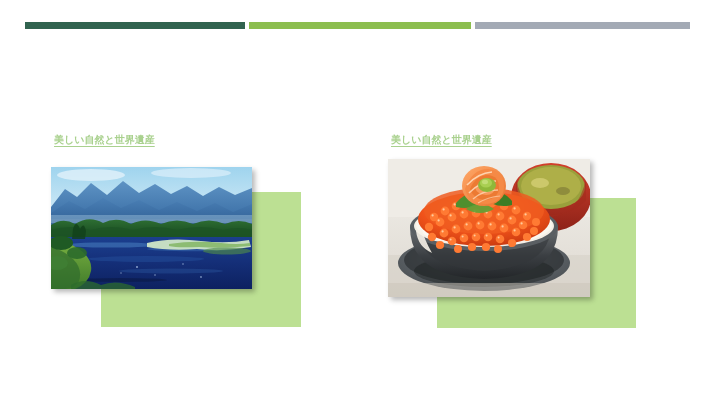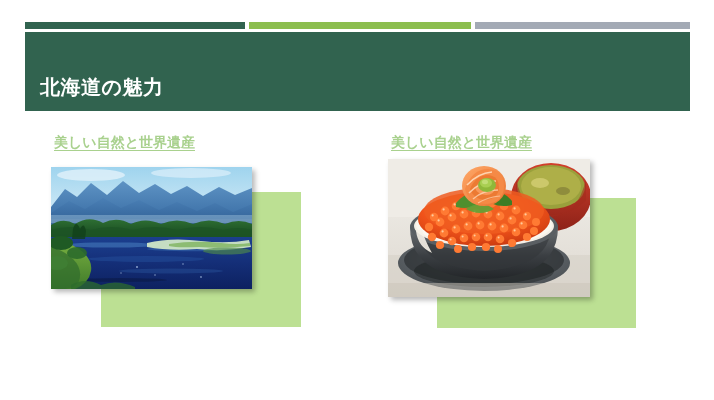--- a/index.html
+++ b/index.html
@@ -66,21 +66,21 @@
     position: absolute;
     top: 133px;
   }
   .column-left  { left: 51px; }
   .column-right { left: 388px; }
 
   .subtitle {
     position: absolute;
     top: 0;
     left: 3px;
-    font-size: 14px;
+    font-size: 10px;
     font-weight: bold;
     color: #A9D18E;
     text-decoration: underline;
     text-decoration-color: #A9D18E;
     text-underline-offset: 3px;
     white-space: nowrap;
     line-height: 1.4;
   }
 
   
@@ -120,23 +120,20 @@
 <body>
 
 <div class="slide">
 
   <div class="accent-bars">
     <div class="accent-bar accent-bar-dark"></div>
     <div class="accent-bar accent-bar-green"></div>
     <div class="accent-bar accent-bar-gray"></div>
   </div>
 
-  <div class="title-band">
-    <div class="title-text">北海道の魅力</div>
-  </div>
 
   <div class="column column-left">
     <div class="subtitle">美しい自然と世界遺産</div>
 
     <div class="figure">
       <div class="green-block"></div>
       <div class="photo">
         <svg viewBox="0 0 201 122" preserveAspectRatio="none" xmlns="http://www.w3.org/2000/svg">
           <defs>
             <linearGradient id="skyL" x1="0" y1="0" x2="0" y2="1">

